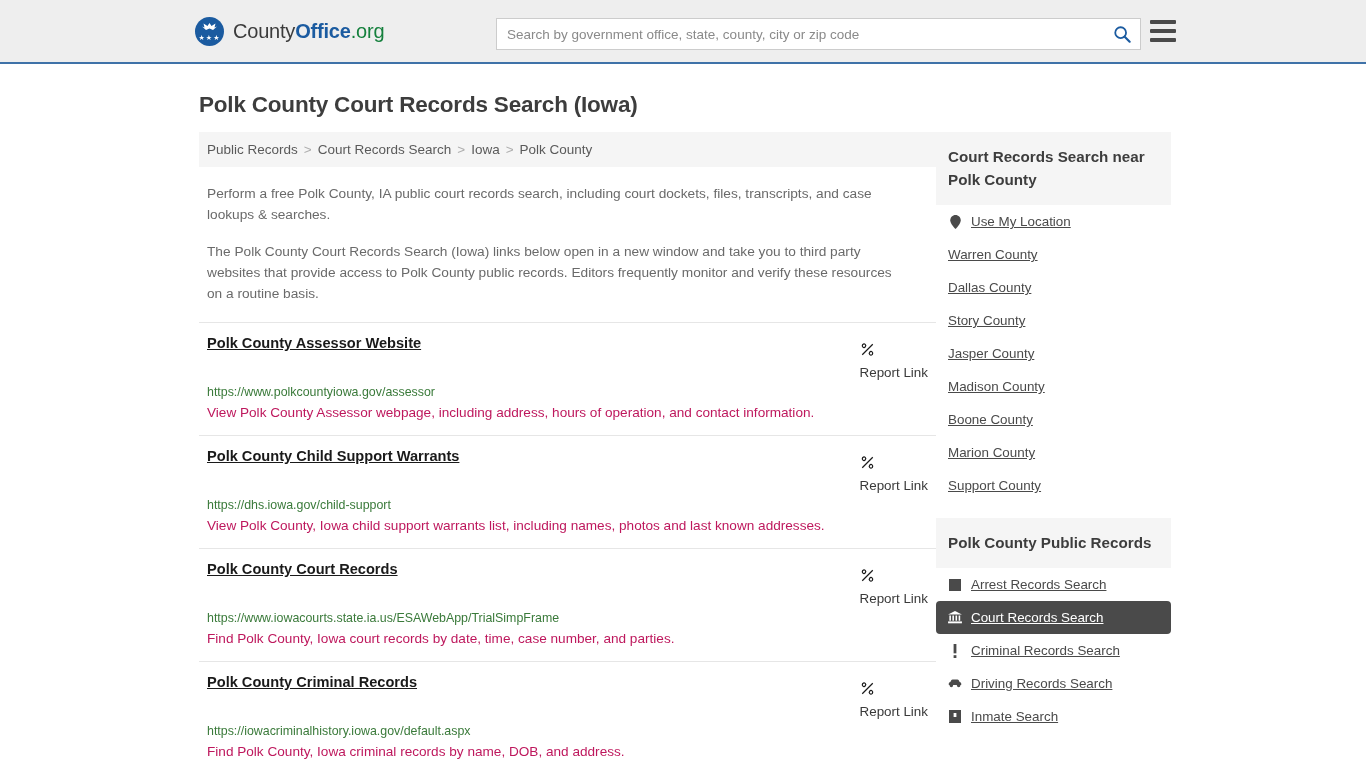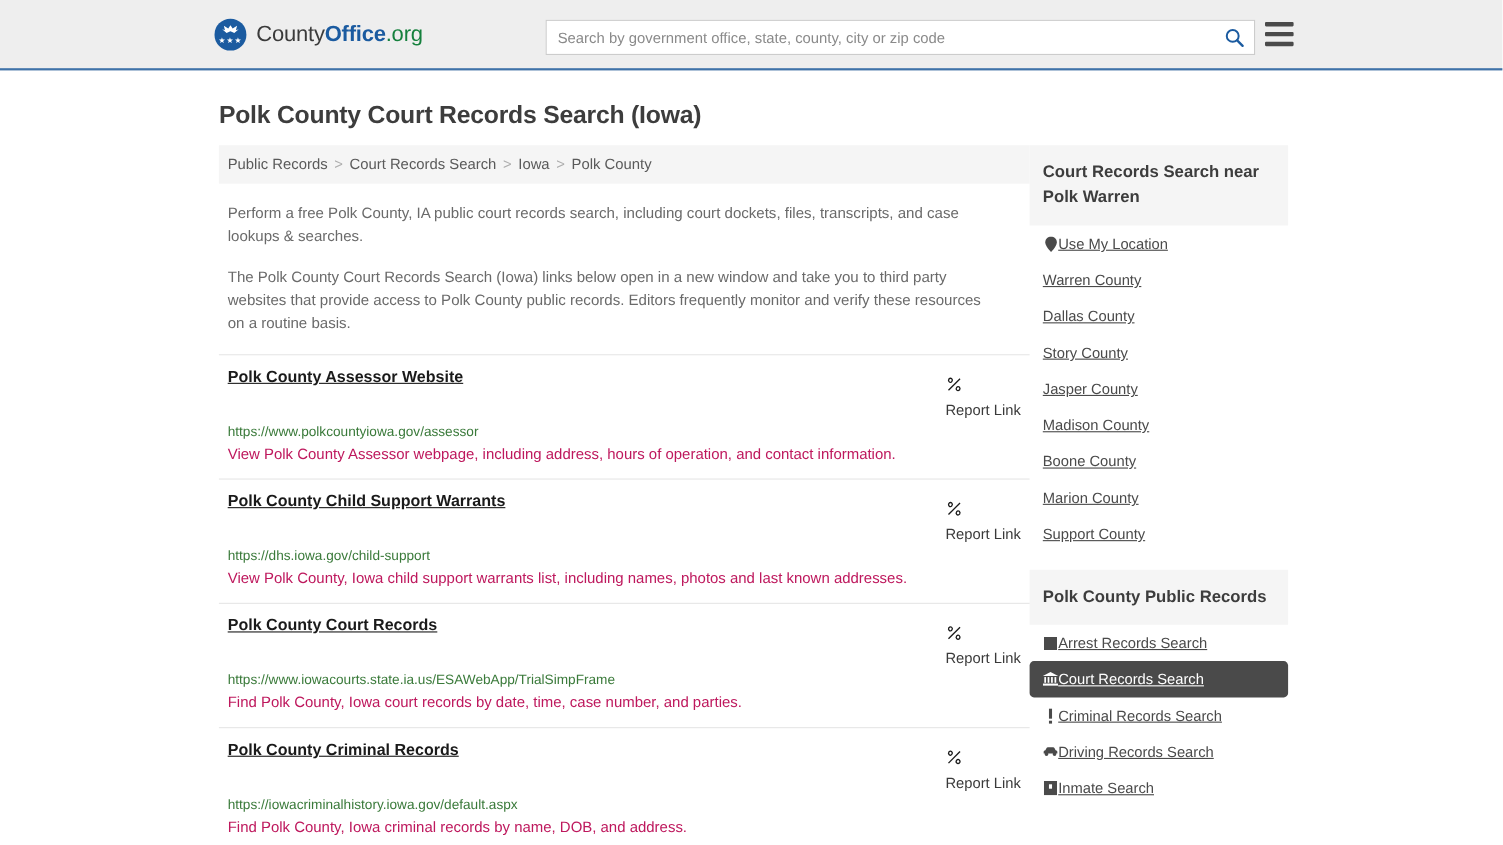--- a/index.html
+++ b/index.html
@@ -217,20 +217,21 @@
     font-size: 15.2px;
     font-weight: bold;
     color: #3d3d3d;
     line-height: 23px;
   }
   .side-list { padding: 0; margin: 0; list-style: none; }
   .side-list li { list-style: none; }
   .side-item {
     display: flex;
     align-items: center;
+    gap: 9px;
     padding: 9px 12px;
     font-size: 13.4px;
     text-decoration: none;
     color: #4a4a4a;
   }
   .side-item .txt {
     text-decoration: underline;
     color: #4a4a4a;
   }
   .side-item.no-icon { padding-left: 12px; }
@@ -381,21 +382,21 @@
             </span>
           </div>
         </div>
 
       </div>
     </div>
 
     <div id="side-col">
 
       <div class="side-box">
-        <div class="side-head">Court Records Search near Polk Warren</div>
+        <div class="side-head">Court Records Search near Polk County</div>
         <ul class="side-list">
           <li>
             <a href="#" class="side-item">
               <span class="side-icon">
                 <svg width="11" height="14" viewBox="0 0 12 16">
                     <path d="M6 0 C2.7 0 0 2.7 0 6 C0 10.5 6 16 6 16 C6 16 12 10.5 12 6 C12 2.7 9.3 0 6 0 Z" fill="#4a4a4a"></path>
                   </svg>
               </span>
               <span class="txt">Use My Location</span>
             </a>

